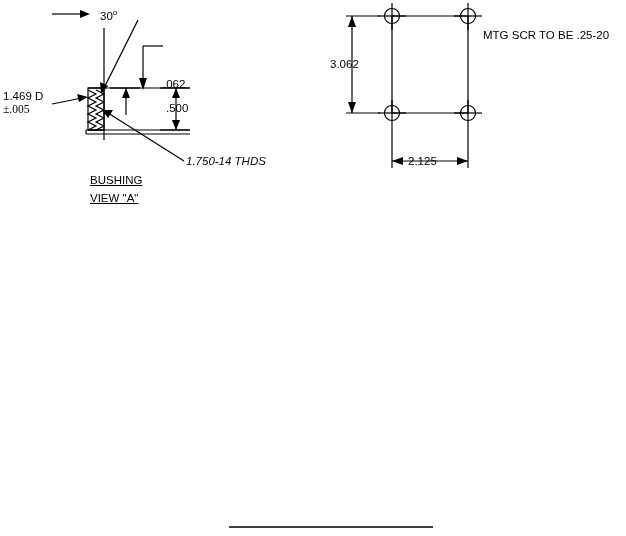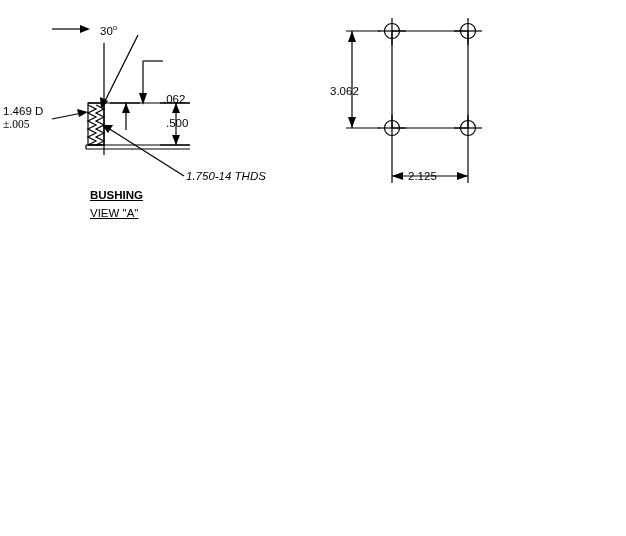--- a/index.html
+++ b/index.html
@@ -10,21 +10,21 @@
   body {
     width: 626px;
     height: 536px;
     position: relative;
     font-family: "Liberation Sans", sans-serif;
     color: #000000;
     overflow: hidden;
   }
   #sheet {
     position: absolute;
-    left: 0; top: 15px;
+    left: 0; top: 0;
     width: 626px;
     height: 433px;
   }
   svg.drawing {
     position: absolute;
     left: 0; top: 0;
     width: 626px;
     height: 536px;
   }
   .lbl {
@@ -162,21 +162,22 @@
 
   <div class="lbl" style="left:163px; top:48px;margin-top:30px;">.062</div>
 
   <div class="lbl" style="left:166px; top:102px;">.500</div>
 
   <div class="lbl" style="left:3px; top:90px;">1.469 D</div>
   <div class="lbl" style="left:3px; top:103px;font-family:Liberation Serif, serif;">±.005</div>
 
   <div class="lbl" style="left:186px; top:155px;font-style:italic;">1.750-14 THDS</div>
 
-  <div class="lbl underline" style="left:90px; top:174px;font-weight:bold;">BUSHING</div>
+  <div class="lbl underline" style="left:90px; top:174px;">BUSHING</div>
   <div class="lbl underline" style="left:90px; top:192px;">VIEW "A"</div>
 
-  <div class="lbl" style="left:330px; top:58px;margin-top:12px;">3.062</div>
+  <div class="lbl" style="left:330px; top:58px;">3.062</div>
 
   <div class="lbl" style="left:408px; top:155px;text-align:center;">2.125</div>
 
+  <div class="lbl" style="left:483px; top:29px;">MTG SCR TO BE .25-20</div>
 
 </div>
 
 </body></html>

